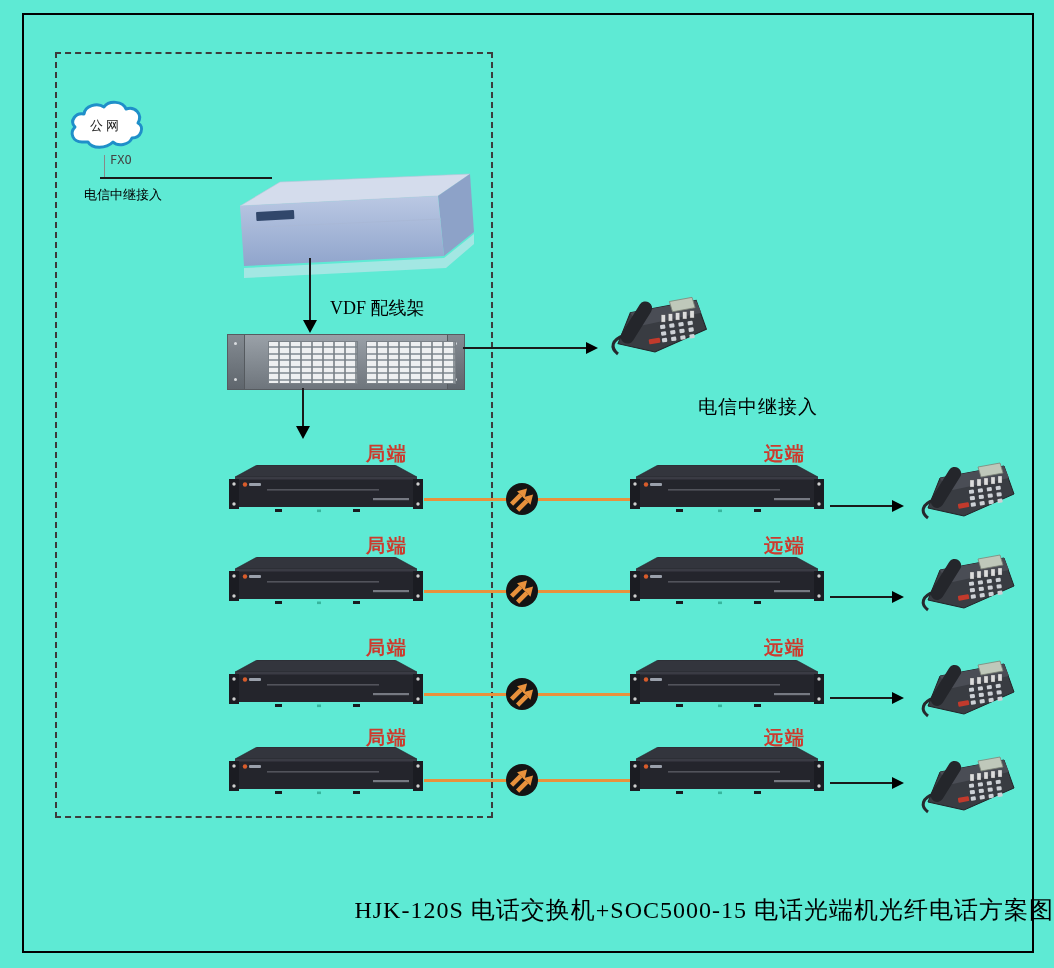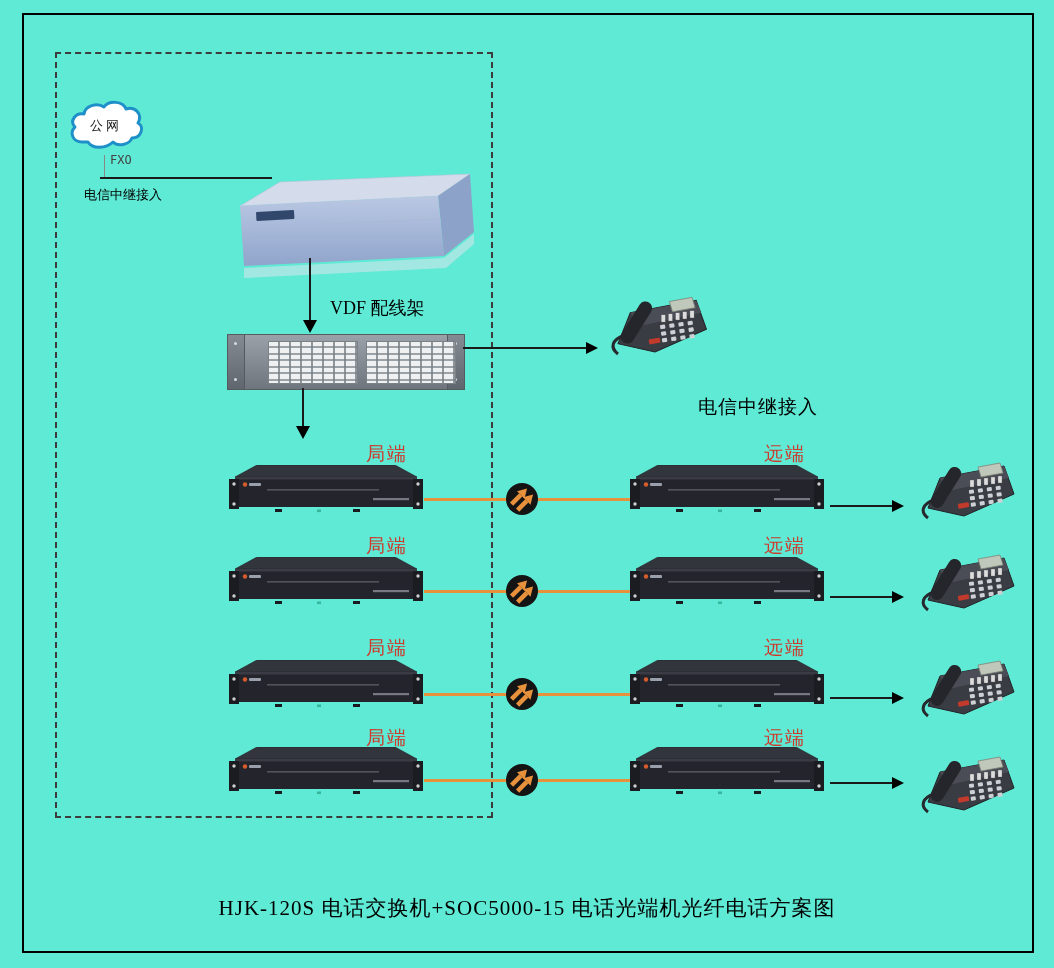--- a/index.html
+++ b/index.html
@@ -14,24 +14,24 @@
 
   .outer-frame{left:22px;top:13px;width:1008px;height:936px;border:2px solid #000;}
   .dashed-zone{left:55px;top:52px;width:434px;height:762px;border:2px dashed #3c3c3c;}
 
   .txt{white-space:nowrap;}
   .fxo{font-family:"DejaVu Sans Mono",monospace;font-size:12px;color:#444;}
   .trunk-label{font-size:13px;}
   .pbx-title{font-size:23px;letter-spacing:2px;}
   .vdf-label{font-size:18px;}
   .remote-sites-label{font-size:19px;letter-spacing:1px;}
-  .caption{left:0;right:0;top:894px;text-align:center;font-size:21px;letter-spacing:1px;}
+  .caption{left:0;right:0;top:894px;text-align:right;font-size:24px;letter-spacing:1px;}
 
   .row-label{width:70px;text-align:center;font-family:"Liberation Sans","DejaVu Sans",sans-serif;
-             font-weight:normal;font-size:19px;color:var(--row-label);letter-spacing:2px;}
+             font-weight:bold;font-size:19px;color:var(--row-label);letter-spacing:2px;}
 
   
   .hline{height:2px;background:#1a1a1a;}
   .vline{width:2px;background:#1a1a1a;}
   .thin-vline{width:1px;background:#888;}
   .fiber-line{height:3px;background:var(--fiber);}
 
   
   .ah-down{width:0;height:0;border-left:7px solid transparent;border-right:7px solid transparent;
            border-top:13px solid #000;}

